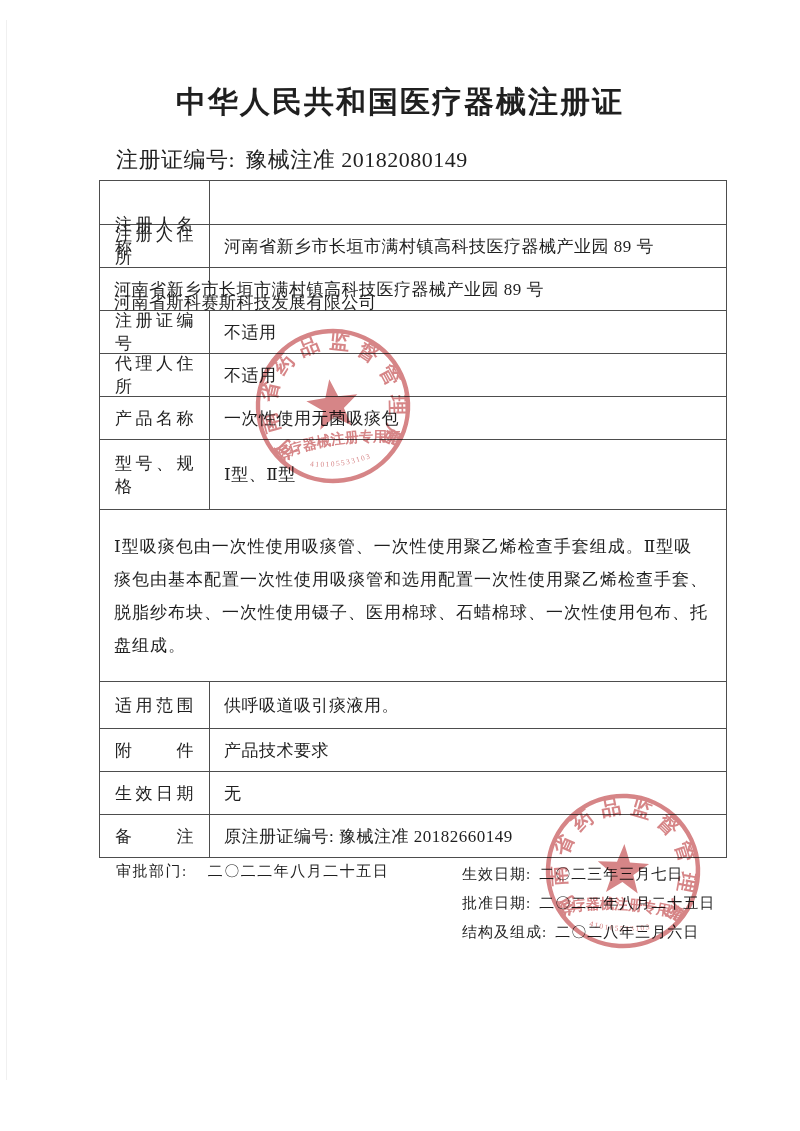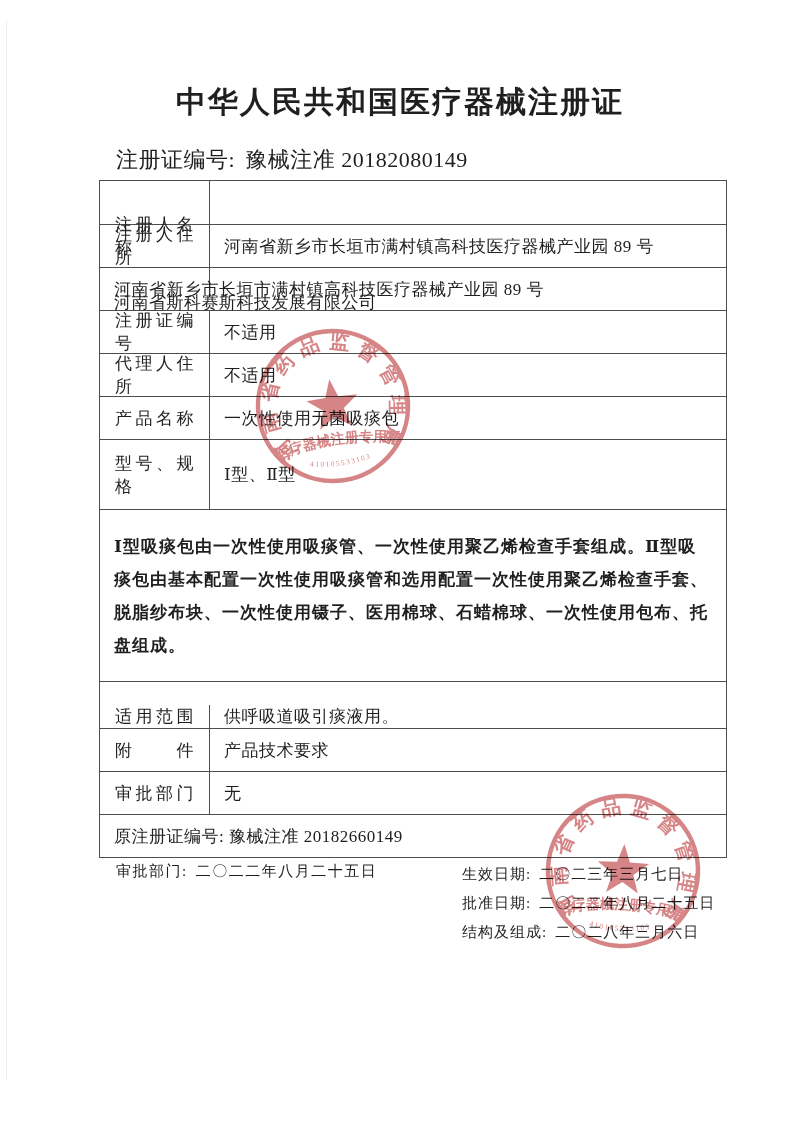--- a/index.html
+++ b/index.html
@@ -22,38 +22,38 @@
 
   .cert-table{
     position:absolute;left:99px;top:180px;width:628px;
     border:1px solid #4d4d4d;box-sizing:border-box;
     font-size:17px;
   }
   .row{display:flex;height:43px;border-top:1px solid #4d4d4d;box-sizing:border-box;}
   .row:first-child{border-top:none;flex-direction:column;}
   .row.h-model{height:70px;}
   .row.h-struct{height:172px;}
-  .row.h-scope{height:47px;align-items:flex-end;}
+  .row.h-scope{height:47px;}
   .lbl{
     width:110px;flex:0 0 110px;border-right:1px solid #4d4d4d;
     display:flex;align-items:center;box-sizing:border-box;
   }
   .lbl span{
     display:block;width:100%;padding:0 15px;box-sizing:border-box;
     text-align:justify;text-align-last:justify;letter-spacing:.5px;
   }
   .val{
     flex:1;display:flex;align-items:center;
     padding:0 14px;box-sizing:border-box;letter-spacing:.5px;
   }
-  .val.multi{padding:12px 16px 12px 14px;line-height:33px;letter-spacing:1px;font-weight:bold;}
+  .val.multi{padding:12px 16px 12px 14px;line-height:33px;letter-spacing:1px;}
 
   .footer{position:absolute;left:0;top:860px;width:100%;font-size:15px;}
   .dept{position:absolute;left:116px;top:2px;letter-spacing:1.5px;}
-  .dept .lab{margin-right:8px;}
+  .dept .lab{margin-right:20px;}
   .dates{position:absolute;left:462px;top:0;line-height:29px;letter-spacing:1px;}
   .dates .lab{margin-right:8px;}
 
   svg.stamp{
     position:absolute;width:160px;height:160px;
     opacity:.82;mix-blend-mode:multiply;pointer-events:none;
     font-family:"Liberation Serif","DejaVu Serif",serif;
   }
   #stamp-top{left:253px;top:326px;transform:rotate(-8deg);}
   #stamp-bottom{left:543px;top:791px;transform:rotate(3deg);}
@@ -120,25 +120,28 @@
       <div class="val">供呼吸道吸引痰液用。</div>
     </div>
     <div class="row">
       <div class="lbl">
           <span>附　件</span>
         </div>
       <div class="val">产品技术要求</div>
     </div>
     <div class="row">
       <div class="lbl">
-          <span>审批部门</span>
+          <span>生效日期</span>
         </div>
       <div class="val">无</div>
     </div>
     <div class="row">
+      <div class="lbl">
+          <span>备　注</span>
+        </div>
       <div class="val">原注册证编号: 豫械注准 20182660149</div>
     </div>
   </div>
 
   <div class="footer">
     <div class="dept">
       <span class="lab">审批部门:</span><span>二〇二二年八月二十五日</span>
     </div>
     <div class="dates">
       <div>

